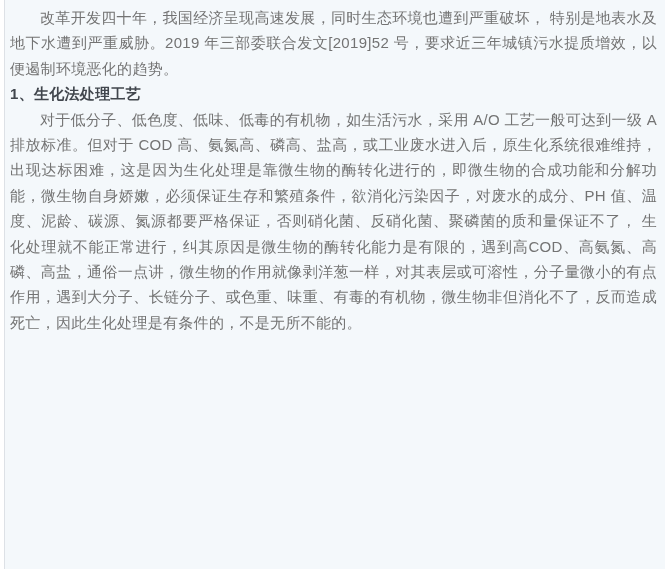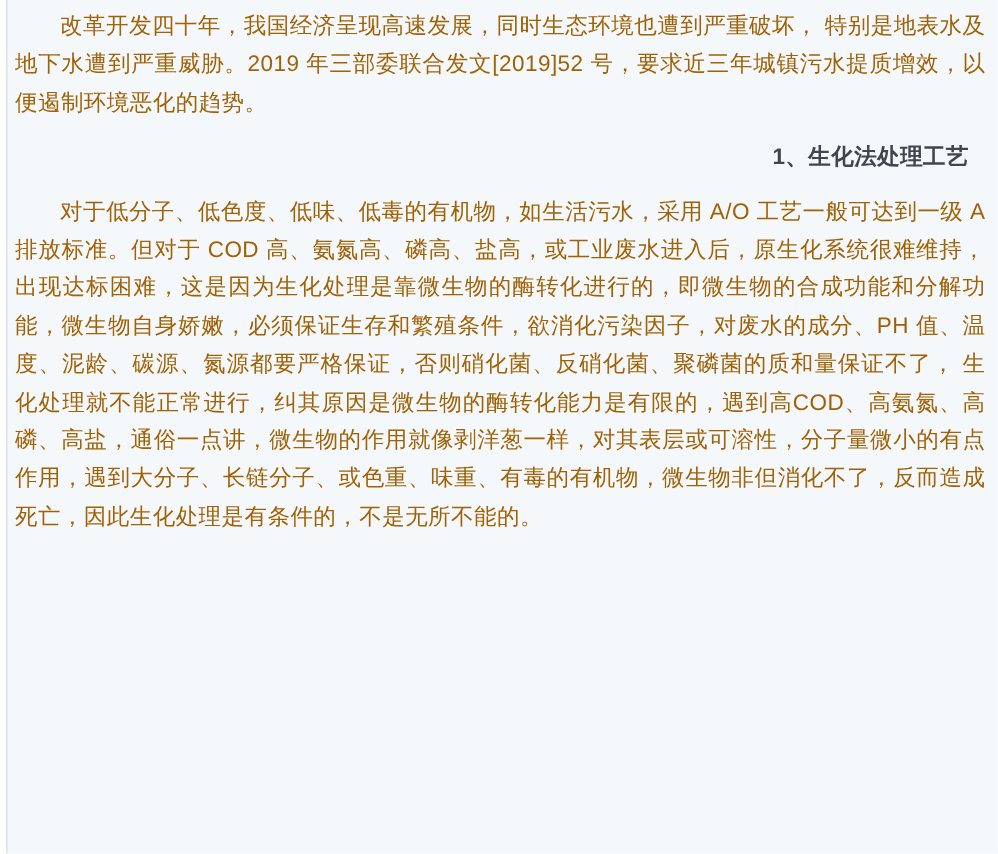--- a/index.html
+++ b/index.html
@@ -19,33 +19,32 @@
     min-height: 569px;
     border-left: 1px solid #dde1e6;
     background: #f4f8fb;
     padding: 5px 8px 10px 5px;
   }
   .para {
     margin: 0;
     text-indent: 2em;
     font-size: 15px;
     line-height: 25.4px;
-    color: #a16207;
+    color: #737373;
     text-align: justify;
     letter-spacing: 0.3px;
   }
   .heading {
-    margin: 11px;
+    margin: 0;
     font-size: 15px;
     line-height: 25.4px;
     color: #41464d;
     font-weight: bold;
     text-indent: 0;
     letter-spacing: 0.3px;
-    text-align: right;
   }
 </style>
 </head>
 <body>
 
 <main class="doc">
   <p class="para">改革开发四十年，我国经济呈现高速发展，同时生态环境也遭到严重破坏， 特别是地表水及地下水遭到严重威胁。2019 年三部委联合发文[2019]52 号，要求近三年城镇污水提质增效，以便遏制环境恶化的趋势。</p>
   <h2 class="heading">1、生化法处理工艺</h2>
   <p class="para">对于低分子、低色度、低味、低毒的有机物，如生活污水，采用 A/O 工艺一般可达到一级 A 排放标准。但对于 COD 高、氨氮高、磷高、盐高，或工业废水进入后，原生化系统很难维持，出现达标困难，这是因为生化处理是靠微生物的酶转化进行的，即微生物的合成功能和分解功能，微生物自身娇嫩，必须保证生存和繁殖条件，欲消化污染因子，对废水的成分、PH 值、温度、泥龄、碳源、氮源都要严格保证，否则硝化菌、反硝化菌、聚磷菌的质和量保证不了， 生化处理就不能正常进行，纠其原因是微生物的酶转化能力是有限的，遇到高COD、高氨氮、高磷、高盐，通俗一点讲，微生物的作用就像剥洋葱一样，对其表层或可溶性，分子量微小的有点作用，遇到大分子、长链分子、或色重、味重、有毒的有机物，微生物非但消化不了，反而造成死亡，因此生化处理是有条件的，不是无所不能的。</p>
 </main>

